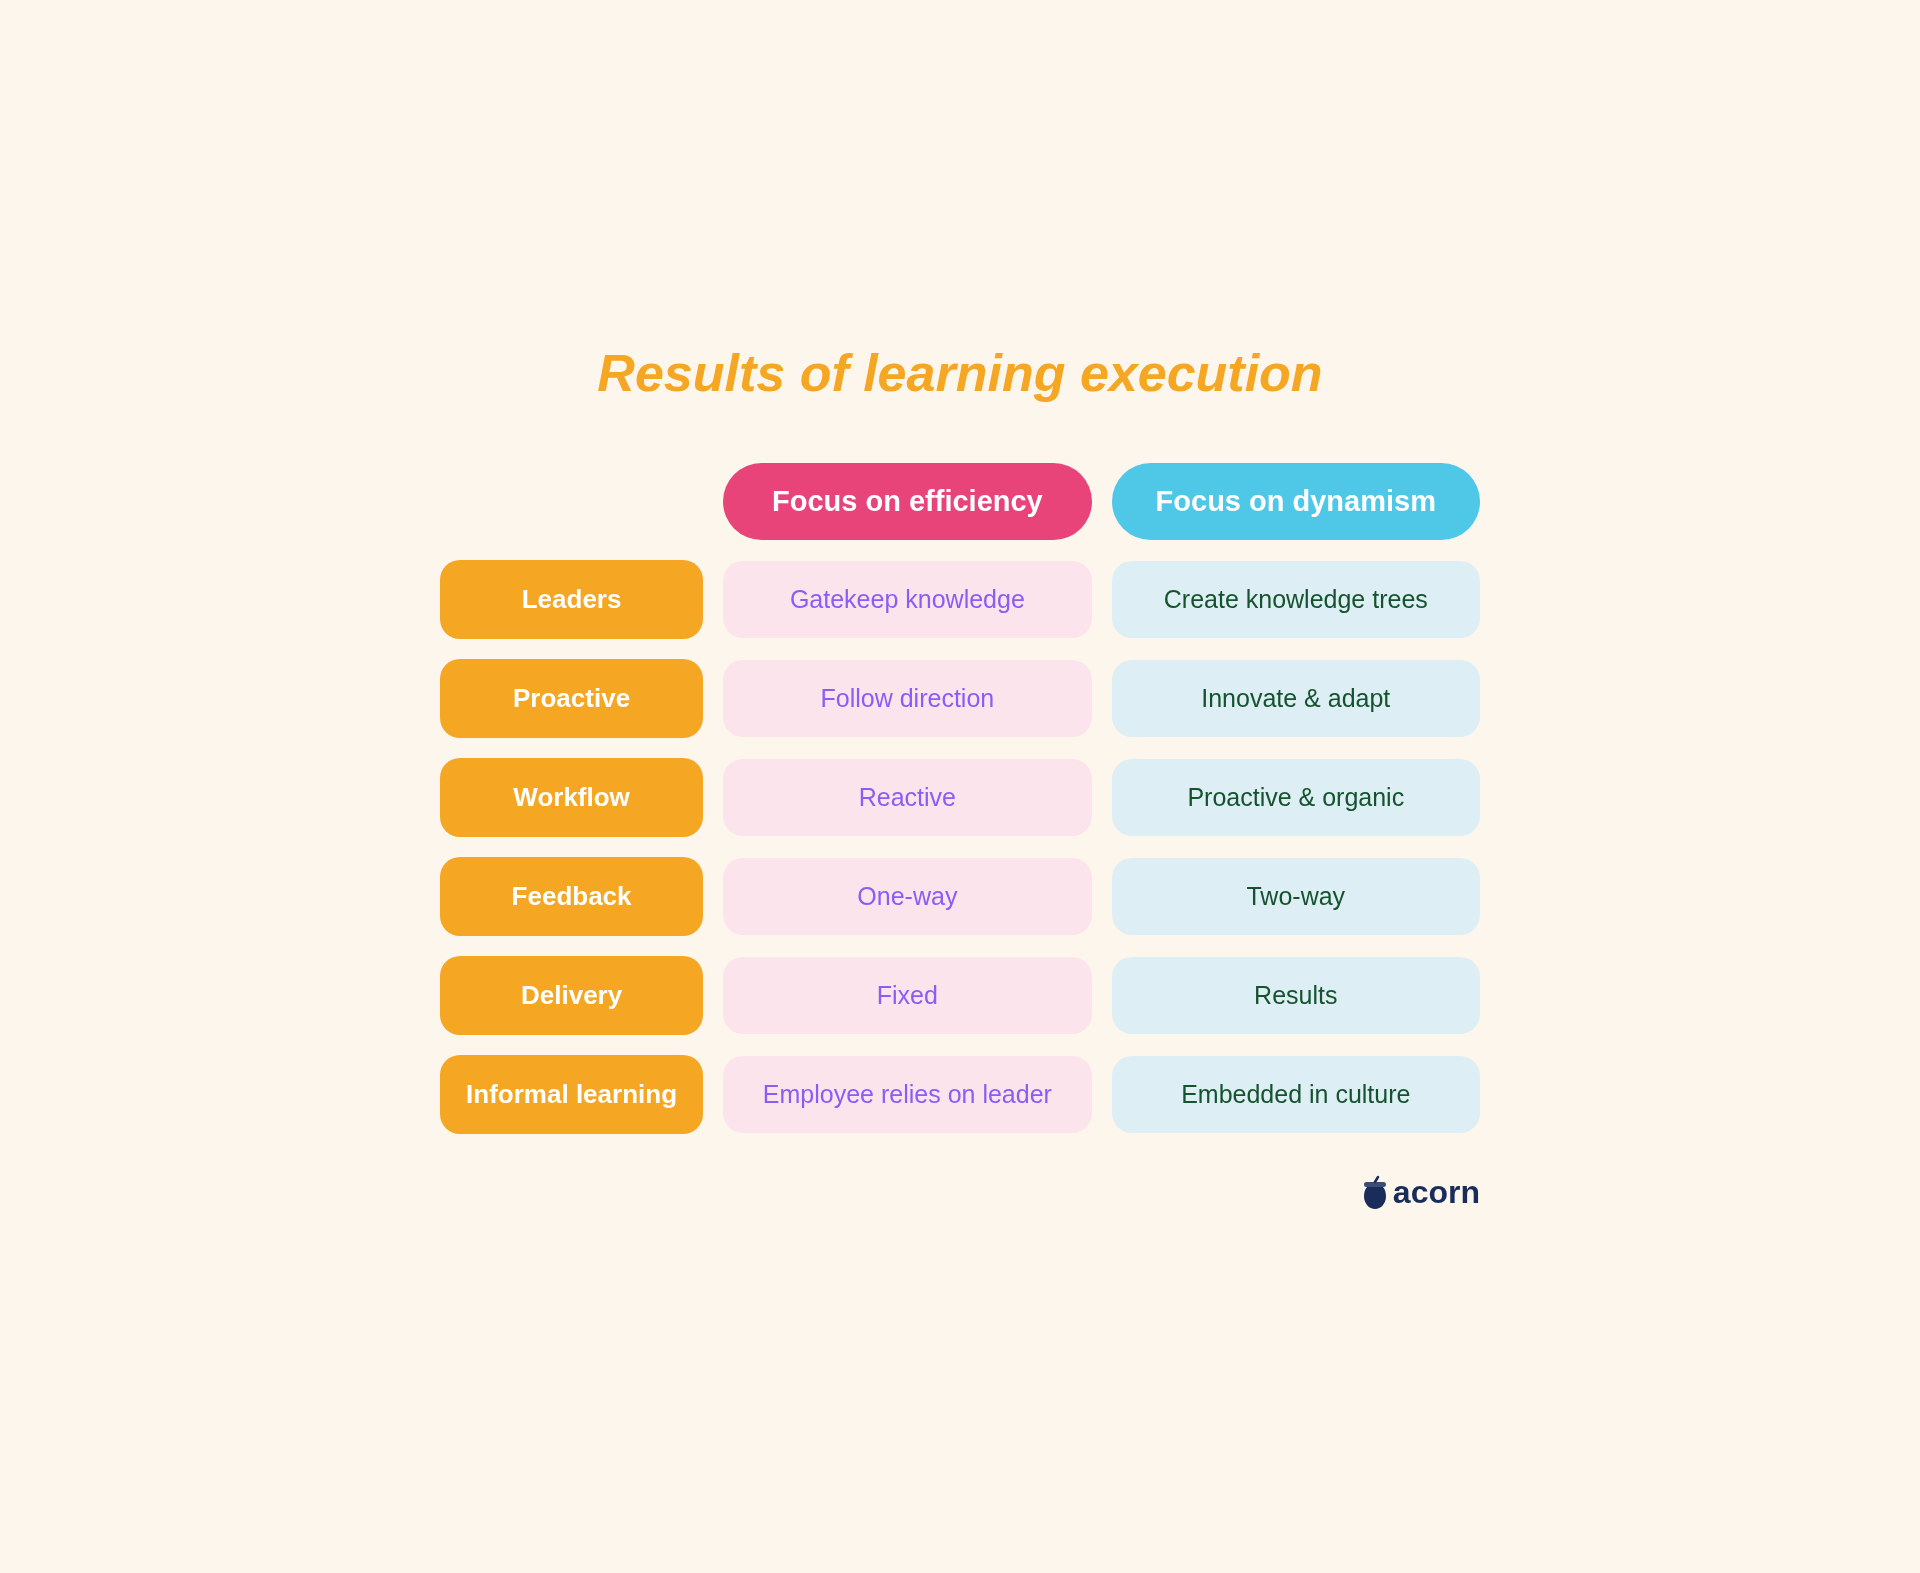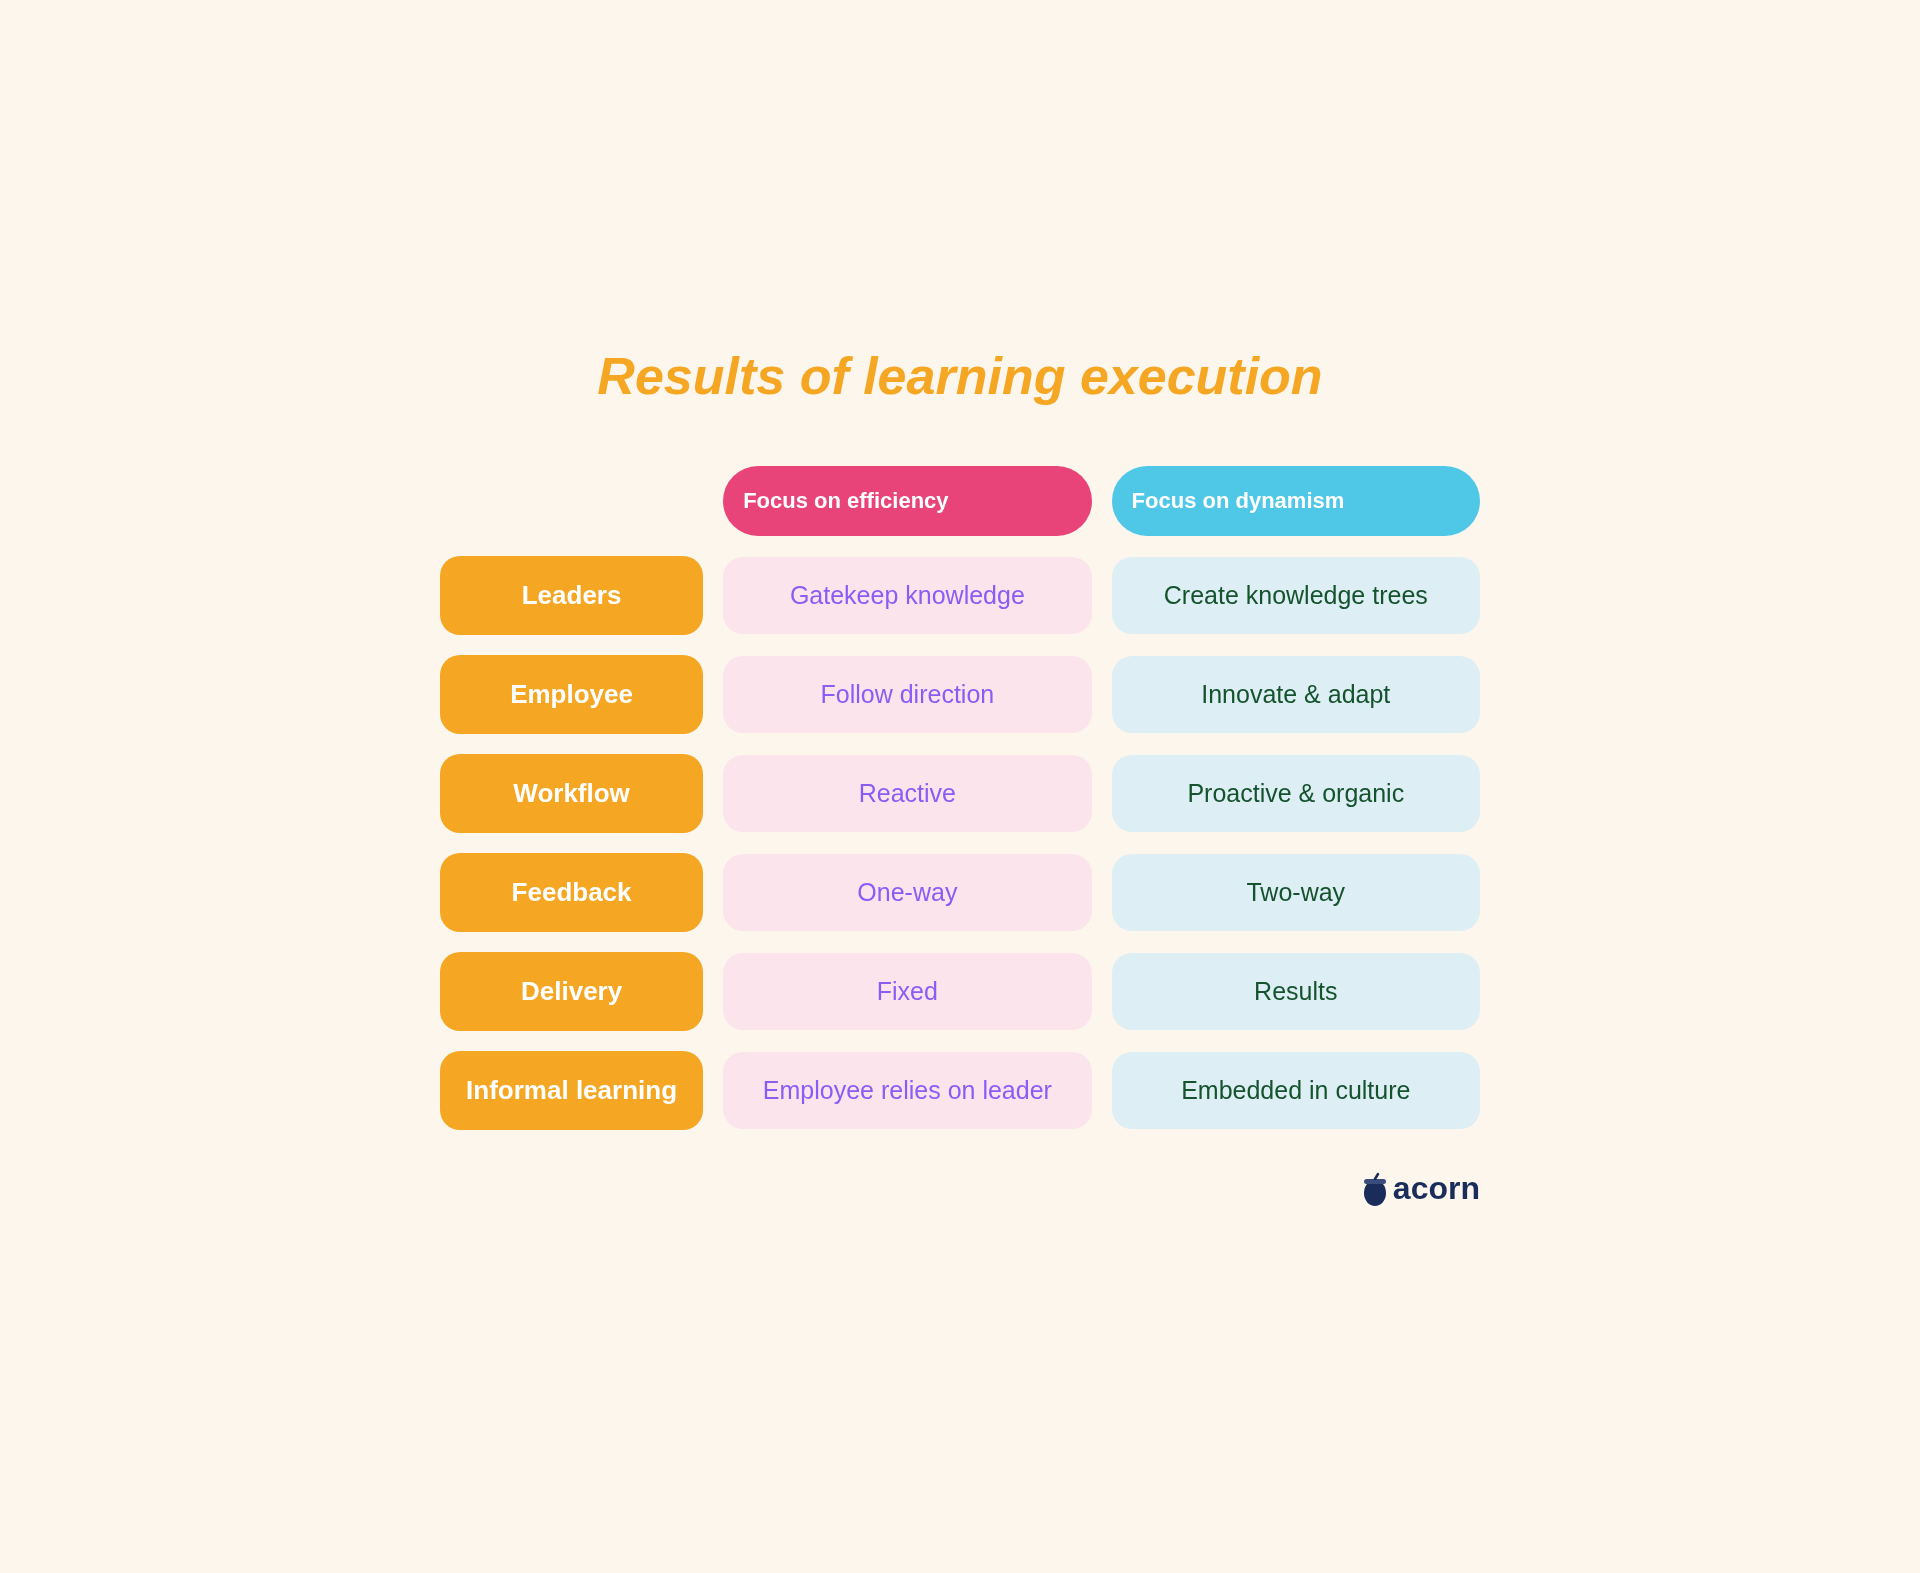--- a/index.html
+++ b/index.html
@@ -46,22 +46,22 @@
       padding-left: 0;
     }
 
     .header-empty {
       
     }
 
     .header-cell {
       border-radius: 50px;
       padding: 22px 20px;
-      text-align: left;
-      font-size: 22px;
+      text-align: center;
+      font-size: 29px;
       font-weight: 900;
       color: white;
     }
 
     .header-cell.efficiency {
       background-color: #e8447a;
     }
 
     .header-cell.dynamism {
       background-color: #4fc8e8;
@@ -143,21 +143,21 @@
       <div class="header-cell dynamism">Focus on dynamism</div>
     </div>
 
     <div id="table-rows">
         <div class="table-data-row">
           <div class="row-label">Leaders</div>
           <div class="row-cell efficiency-val">Gatekeep knowledge</div>
           <div class="row-cell dynamism-val">Create knowledge trees</div>
         </div>
         <div class="table-data-row">
-          <div class="row-label">Employee</div>
+          <div class="row-label">Proactive</div>
           <div class="row-cell efficiency-val">Follow direction</div>
           <div class="row-cell dynamism-val">Innovate &amp; adapt</div>
         </div>
         <div class="table-data-row">
           <div class="row-label">Workflow</div>
           <div class="row-cell efficiency-val">Reactive</div>
           <div class="row-cell dynamism-val">Proactive &amp; organic</div>
         </div>
         <div class="table-data-row">
           <div class="row-label">Feedback</div>

